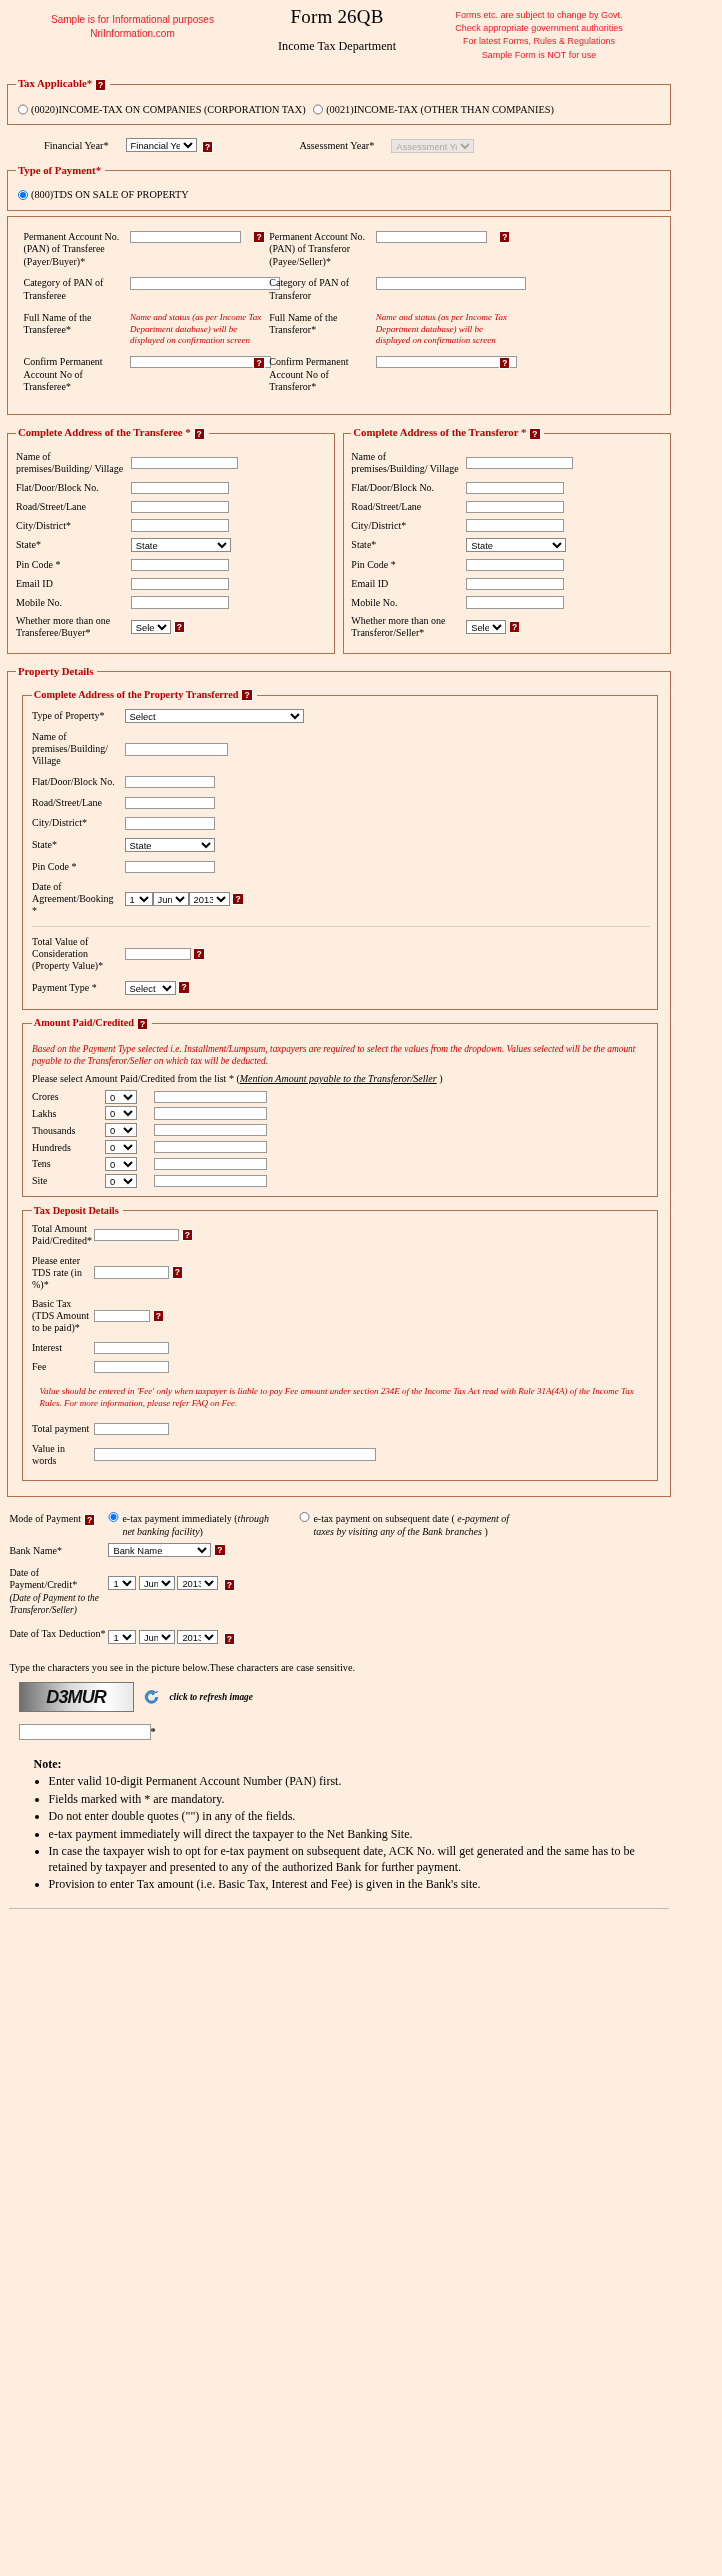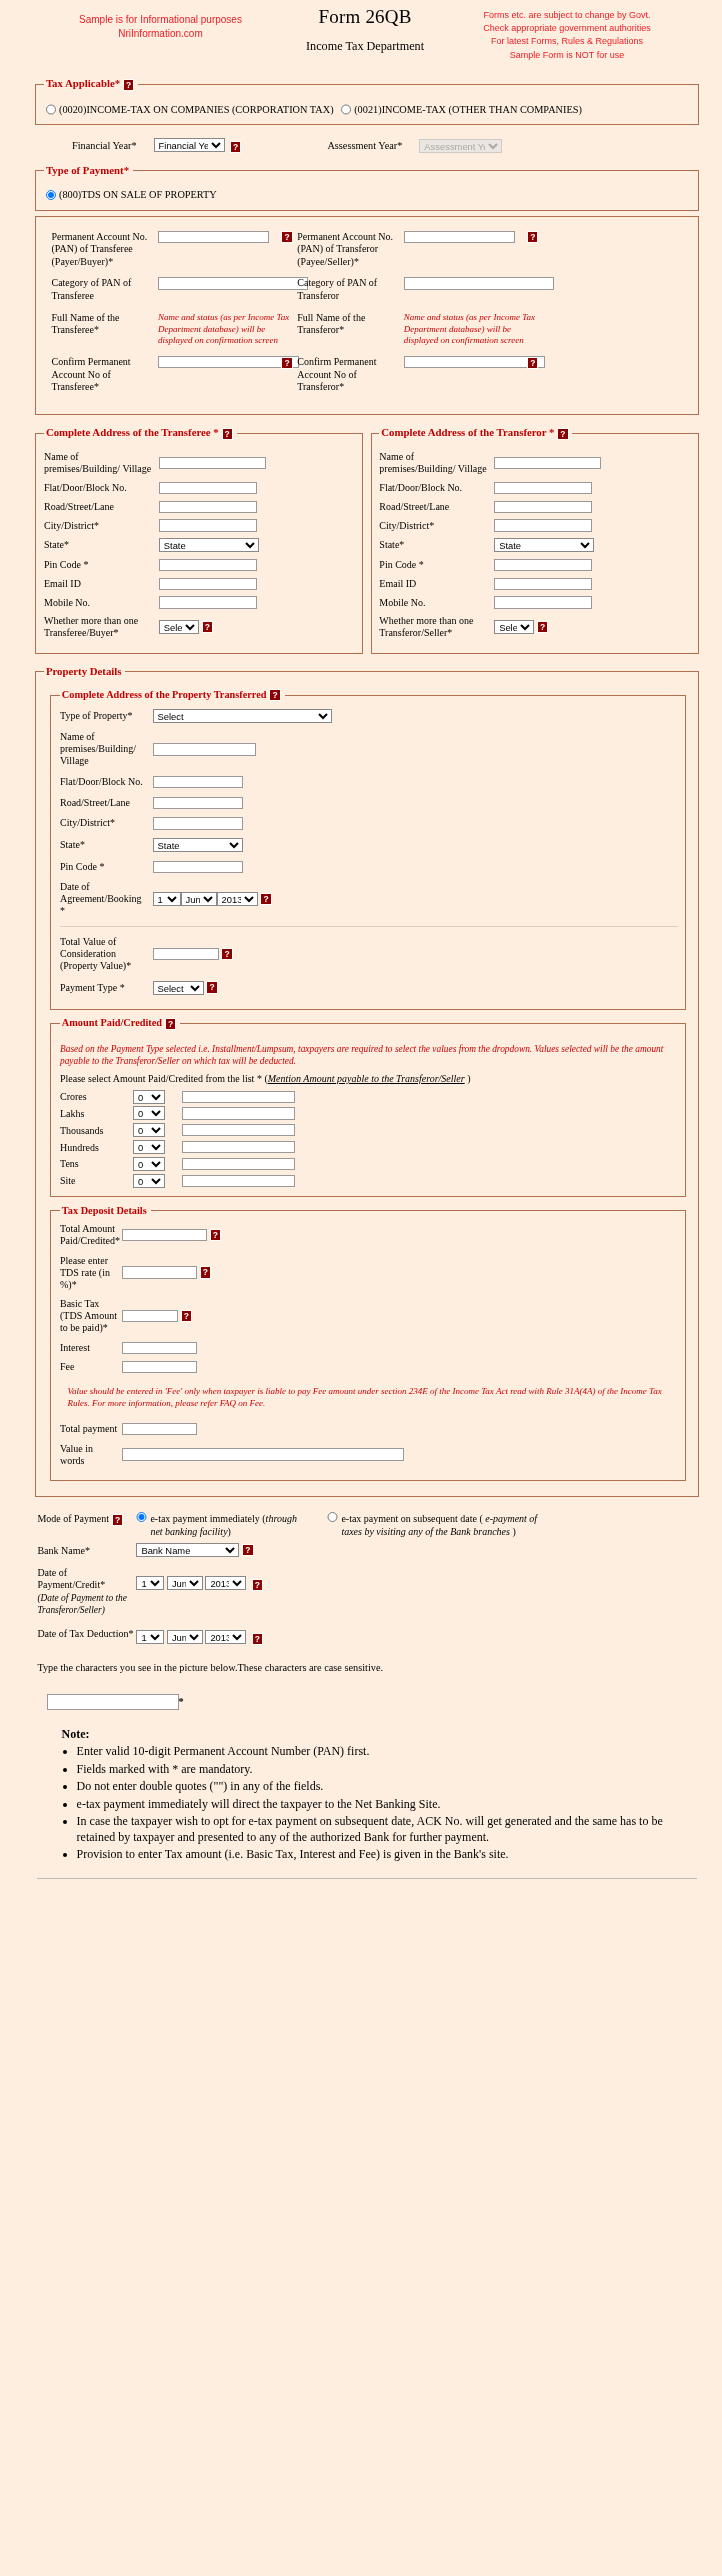--- a/index.html
+++ b/index.html
@@ -13,21 +13,20 @@
     color: #000;
     font-size: 10.3px;
   }
   .page {
     width: 680px;
     min-height: 2576px;
     background: #fdeee0;
     position: relative;
     box-sizing: border-box;
     padding: 0 7.5px 0 5.6px;
-    margin-left: 28px;
   }
   
   .header {
     position: relative;
     height: 66px;
     padding-top: 5.6px;
   }
   .hdr-left {
     position: absolute;
     left: 9.4px;
@@ -614,20 +613,29 @@
     <div class="lbl">Date of Tax Deduction*</div>
     <div class="dt">
       <select style="width:28px"><option>1</option></select>
       <select style="width:36px"><option>Jun</option></select>
       <select style="width:41px"><option>2013</option></select>
       <span class="qmark">?</span>
     </div>
   </div>
 
   <div class="captcha-txt">Type the characters you see in the picture below.These characters are case sensitive.</div>
+  <div class="captcha-line">
+    <div class="captcha-img">D3MUR</div>
+    <span class="refresh-icon">
+      <svg width="17" height="17" viewBox="0 0 24 24">
+        <path d="M19 5.5 A9 9 0 1 0 21 12 L17.5 12 A5.5 5.5 0 1 1 16 7.8 L12.5 7.8 L21 3 Z" fill="#3d8fd1" stroke="#1b5c96" stroke-width="0.8"></path>
+      </svg>
+    </span>
+    <span class="refresh-lbl">click to refresh image</span>
+  </div>
   <div class="captcha-input-line">
     <input type="text" style="width: 132px; height: 16px;">
     <span class="star">*</span>
   </div>
 
   <div class="notes">
     <div class="hd">Note:</div>
     <ul>
       <li>Enter valid 10-digit Permanent Account Number (PAN) first.</li>
       <li>Fields marked with * are mandatory.</li>

